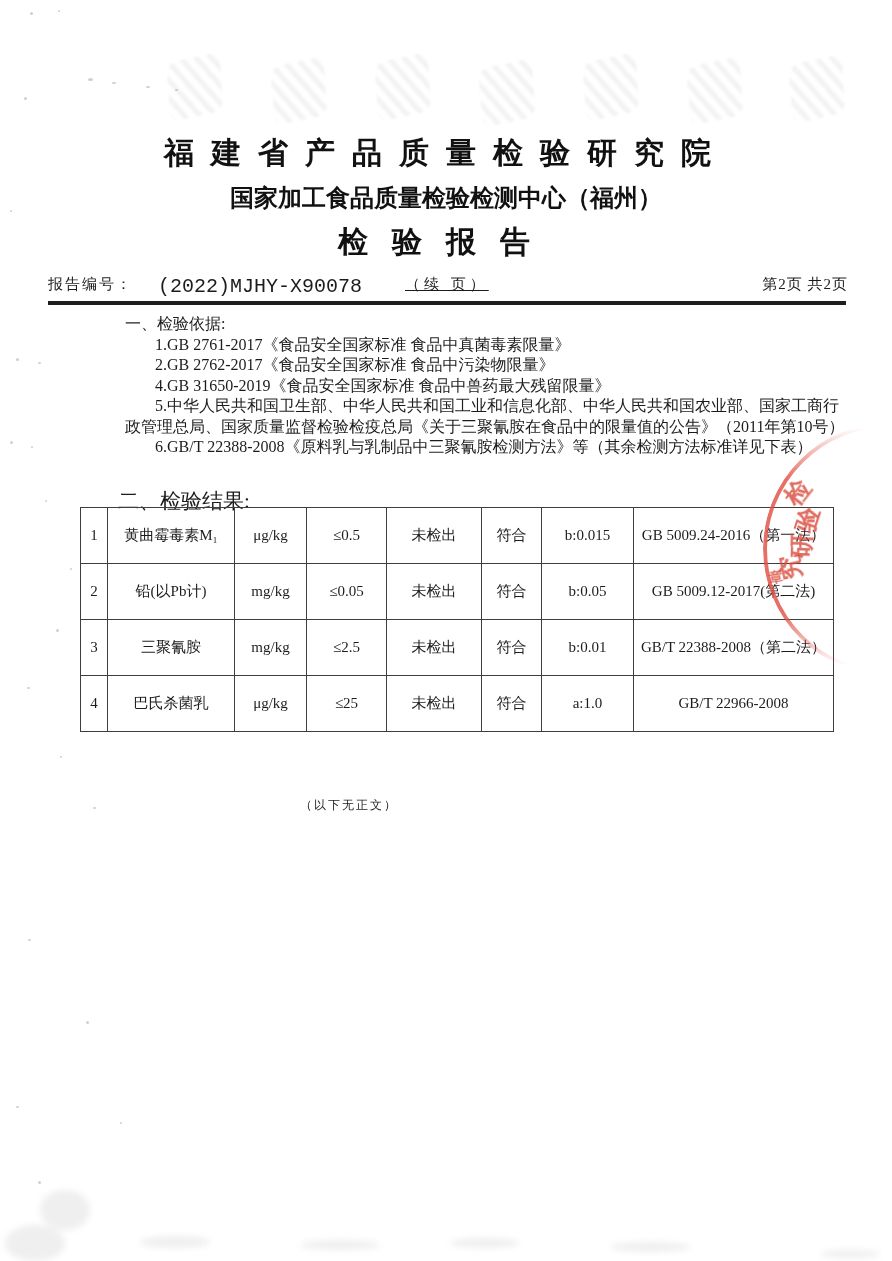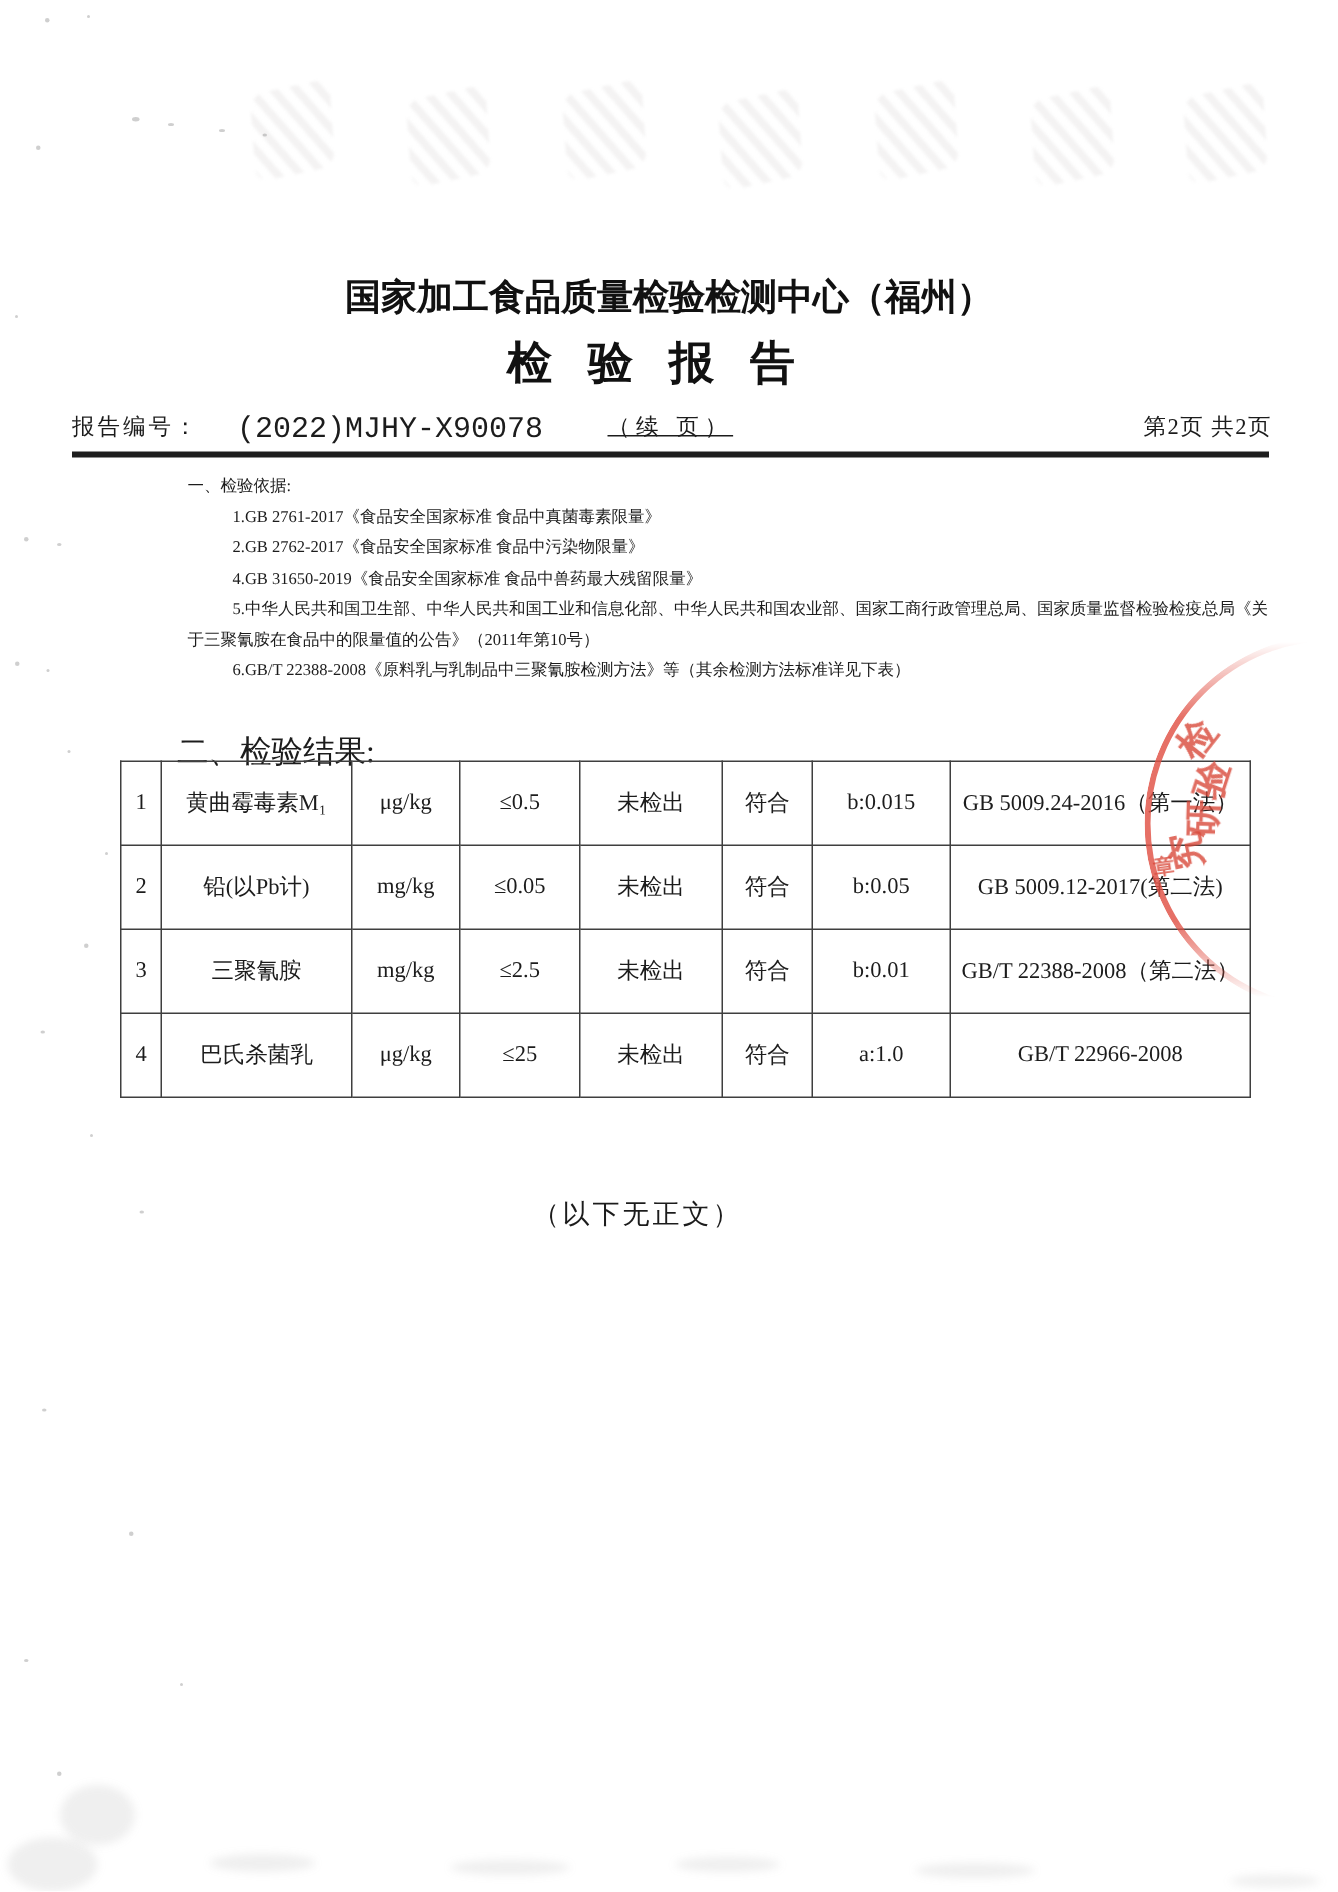--- a/index.html
+++ b/index.html
@@ -27,21 +27,21 @@
   
   .meta-row{position:absolute; top:275px; left:0; width:892px; font-size:15px;}
   .meta-label{position:absolute; left:48px; letter-spacing:2px;}
   .meta-value{position:absolute; left:158px; font-family:"Liberation Mono","DejaVu Sans Mono",monospace; font-size:20px;}
   .meta-cont{position:absolute; left:405px; letter-spacing:4px;text-decoration:underline;}
   .meta-pages{position:absolute; right:44px; letter-spacing:1px;}
   .rule{position:absolute; top:301px; left:48px; width:798px; height:4px; background:#1e1e1e;}
   
   .basis{
     position:absolute; top:314px; left:125px; width:722px;
-    font-size:11px; line-height:20.5px;
+    font-size:16px; line-height:20.5px;
   }
   .basis p{margin:0;}
   .basis .item{text-indent:30px;}
   .results-heading{
     position:absolute; top:487px; left:118px; font-size:21px;
   }
   
   table.results{
     position:absolute; top:507px; left:80px; width:753px;
     border-collapse:collapse; table-layout:fixed;
@@ -50,21 +50,21 @@
   table.results td, table.results th{
     border:1.4px solid #3f3f3f; text-align:center; vertical-align:middle;
     font-weight:normal; padding:2px 3px; overflow:hidden;
   }
   table.results tr.hdr{height:55px;}
   table.results tr.row{height:56px;}
   td.al, th.al{text-align:left; padding-left:11px;}
   th.remark{font-size:13.5px; line-height:17px;}
   .endnote{
     position:absolute; top:797px; left:300px; width:250px;
-    text-align:center; font-size:18px; letter-spacing:2px;
+    font-size:12px; letter-spacing:2px;
   }
   
   .stamp-ring{
     position:absolute; left:763px; top:423px; width:244px; height:244px;
     border-radius:50%; border:4px solid rgba(224,80,68,0.82);
     -webkit-mask-image:linear-gradient(to bottom, transparent 2%, #000 22%, #000 76%, transparent 96%);
     mask-image:linear-gradient(to bottom, transparent 2%, #000 22%, #000 76%, transparent 96%);
   }
   .stamp-char{
     position:absolute; color:rgba(216,72,58,0.8); font-weight:bold;
@@ -88,20 +88,21 @@
   <div>
     <span class="wm" style="left:168px;"></span>
     <span class="wm" style="left:272px;top:62px;"></span>
     <span class="wm" style="left:376px;"></span>
     <span class="wm" style="left:480px;top:64px;"></span>
     <span class="wm" style="left:584px;"></span>
     <span class="wm" style="left:688px;top:62px;"></span>
     <span class="wm" style="left:790px;top:60px;"></span>
   </div>
 
+  <div class="org-title">福建省产品质量检验研究院</div>
   <div class="center-title">国家加工食品质量检验检测中心（福州）</div>
   <div class="report-title">检验报告</div>
 
   <div class="meta-row">
     <span class="meta-label">报告编号：</span>
     <span class="meta-value">(2022)MJHY-X90078</span>
     <span class="meta-cont">（续 页）</span>
     <span class="meta-pages">第2页 共2页</span>
   </div>
   <div class="rule"></div>

